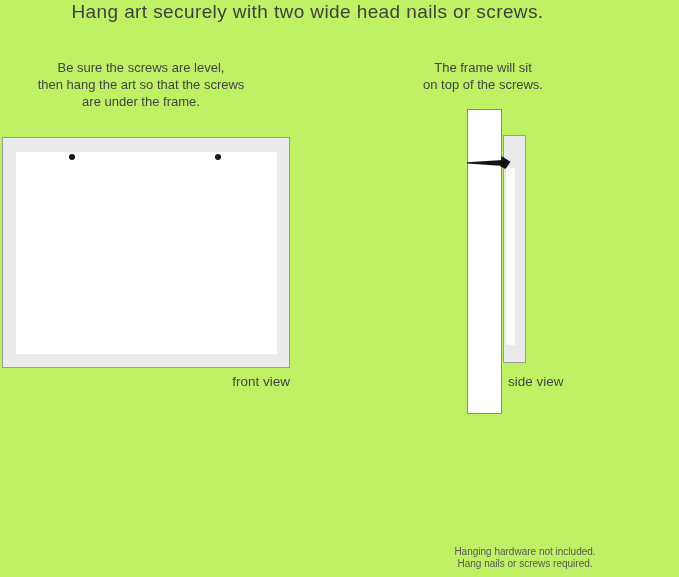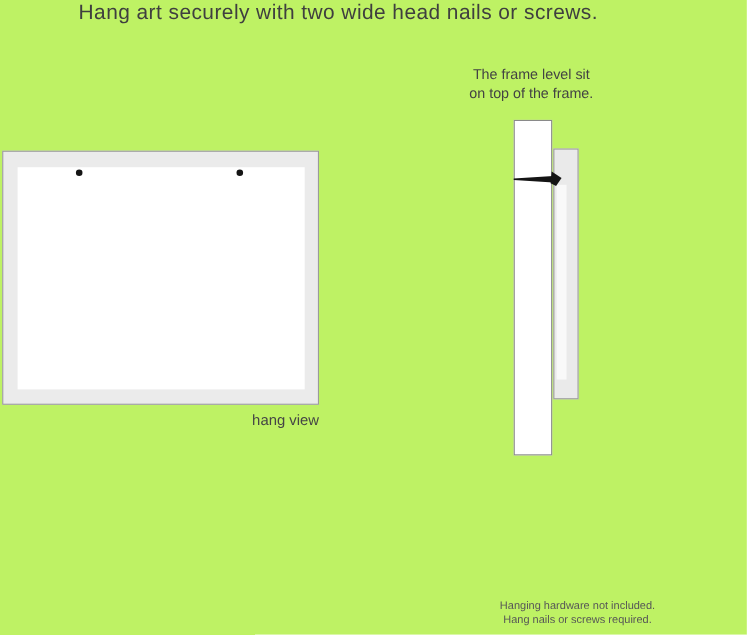--- a/index.html
+++ b/index.html
@@ -110,40 +110,46 @@
     color: #575757;
   }
 </style>
 </head>
 <body>
 
 <div class="canvas">
 
   <div class="title">Hang art securely with two wide head nails or screws.</div>
 
+  <div class="note note-front">
+    <div>Be sure the screws are level,</div>
+    <div>then hang the art so that the screws</div>
+    <div>are under the frame.</div>
+  </div>
 
   <div class="note note-side">
-    <div>The frame level sit</div>
-    <div>on top of the frame.</div>
+    <div>The frame will sit</div>
+    <div>on top of the screws.</div>
   </div>
 
   <div class="frame-front">
     <div class="mat"></div>
   </div>
   <div class="nail-dot left"></div>
   <div class="nail-dot right"></div>
-  <div class="view-label label-front">hang view</div>
+  <div class="view-label label-front">front view</div>
 
   <div class="frame-side">
     <div class="mat-edge"></div>
   </div>
   <div class="wall-board"></div>
   <svg class="nail-svg" viewBox="0 0 60 26" xmlns="http://www.w3.org/2000/svg">
     <polygon points="7,12.3 43,10.1 43,15.9 7,13.6" fill="#141414"></polygon>
     <polygon points="41.5,6 50.5,11.8 45.5,19 40.5,16.6" fill="#141414"></polygon>
   </svg>
+  <div class="view-label label-side">side view</div>
 
   <div class="footer">
     <div>Hanging hardware not included.</div>
     <div>Hang nails or screws required.</div>
   </div>
 
 </div>
 
 </body></html>

